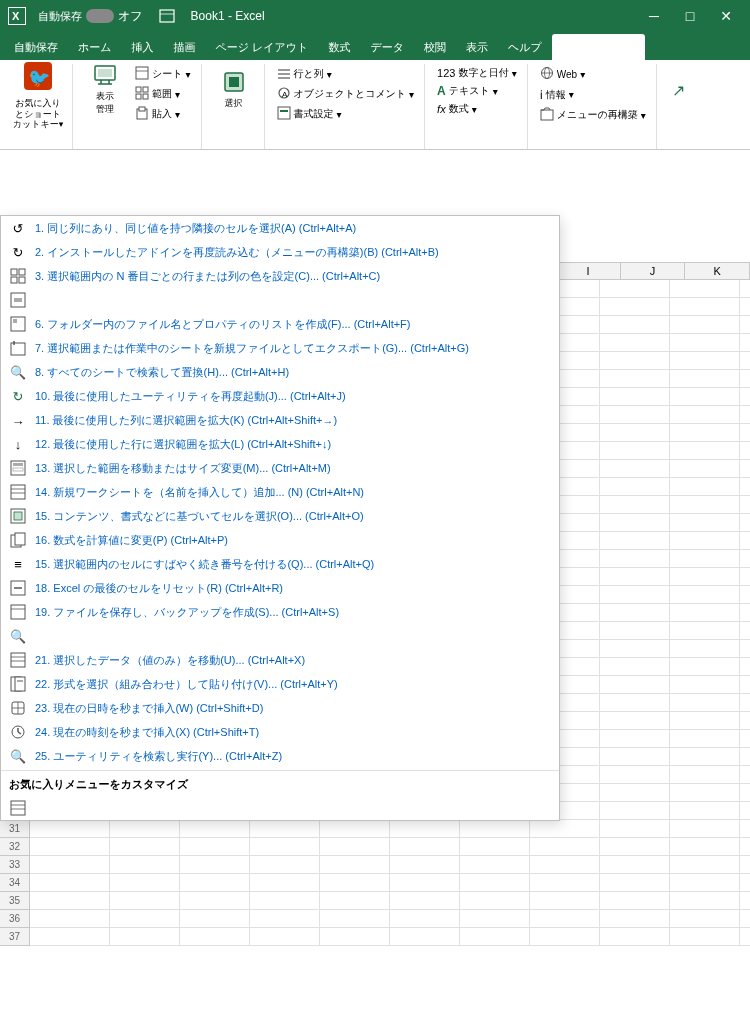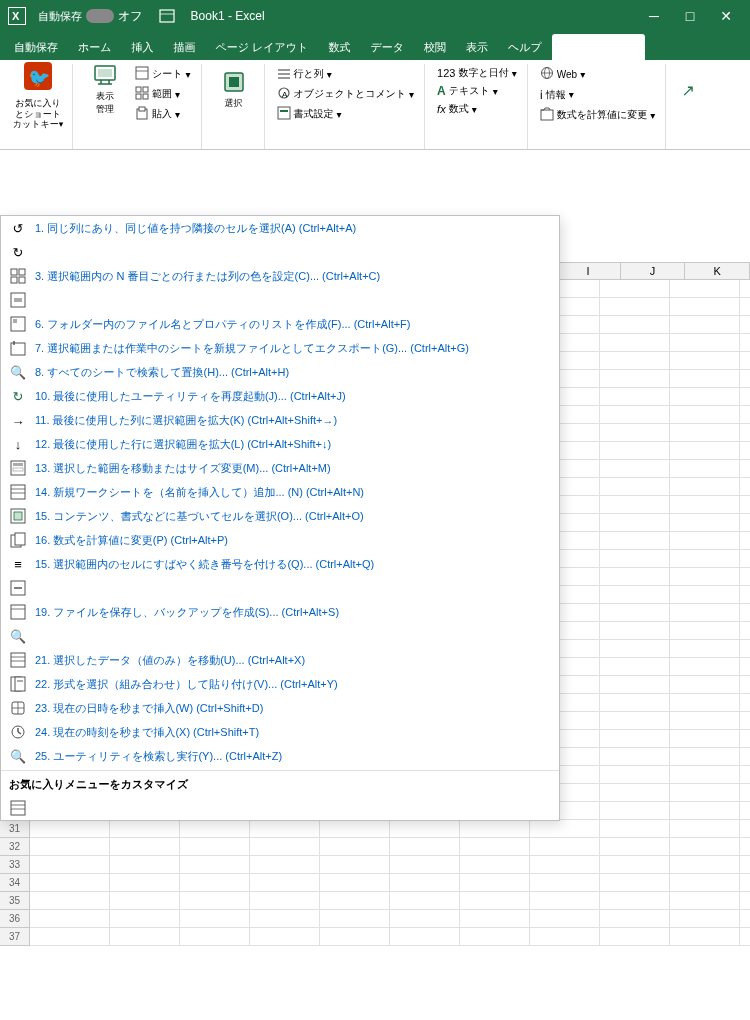--- a/index.html
+++ b/index.html
@@ -472,21 +472,21 @@
           <span>情報</span>
             <span>▾</span>
         </div>
         <div class="ribbon-btn-small">
           <span>
             <svg width="14" height="14" viewBox="0 0 14 14">
                 <rect x="1" y="3" width="12" height="10" fill="none" stroke="#555" stroke-width="1"></rect>
                 <polyline points="1,3 4,3 5,1 9,1 10,3" fill="none" stroke="#555" stroke-width="1"></polyline>
               </svg>
           </span>
-          <span>数式を計算値に変更</span>
+          <span>メニューの再構築</span>
             <span>▾</span>
         </div>
       </div>
     </div>
   </div>
 
   <div class="ribbon-group" style="border-right:none;">
     <div class="ribbon-group-content">
       <div class="ribbon-btn-large" style="width:28px; height:52px;">
         <span style="font-size:16px; color:#1e7145;">↗</span>
@@ -494,20 +494,21 @@
     </div>
   </div>
 
   <div class="dropdown-overlay">
     <div class="dropdown-item">
       <span class="item-icon">↺</span>
       <span class="item-text">1. 同じ列にあり、同じ値を持つ隣接のセルを選択(A) (Ctrl+Alt+A)</span>
     </div>
     <div class="dropdown-item">
       <span class="item-icon">↻</span>
+      <span class="item-text">2. インストールしたアドインを再度読み込む（メニューの再構築)(B) (Ctrl+Alt+B)</span>
     </div>
     <div class="dropdown-item">
       <span class="item-icon">
         <svg width="16" height="16" viewBox="0 0 16 16">
             <rect x="1" y="1" width="6" height="6" fill="none" stroke="#555" stroke-width="1"></rect>
             <rect x="9" y="1" width="6" height="6" fill="none" stroke="#555" stroke-width="1"></rect>
             <rect x="1" y="9" width="6" height="6" fill="none" stroke="#555" stroke-width="1"></rect>
             <rect x="9" y="9" width="6" height="6" fill="none" stroke="#555" stroke-width="1"></rect>
           </svg>
       </span>
@@ -597,20 +598,21 @@
       <span class="item-icon">≡</span>
       <span class="item-text">15. 選択範囲内のセルにすばやく続き番号を付ける(Q)... (Ctrl+Alt+Q)</span>
     </div>
     <div class="dropdown-item">
       <span class="item-icon">
         <svg width="16" height="16" viewBox="0 0 16 16">
             <rect x="1" y="1" width="14" height="14" fill="none" stroke="#555" stroke-width="1"></rect>
             <line x1="4" y1="8" x2="12" y2="8" stroke="#555" stroke-width="1.5"></line>
           </svg>
       </span>
+      <span class="item-text">18. Excel の最後のセルをリセット(R) (Ctrl+Alt+R)</span>
     </div>
     <div class="dropdown-item">
       <span class="item-icon">
         <svg width="16" height="16" viewBox="0 0 16 16">
             <rect x="1" y="1" width="14" height="14" fill="none" stroke="#555" stroke-width="1"></rect>
             <line x1="1" y1="5" x2="15" y2="5" stroke="#555" stroke-width="0.8"></line>
           </svg>
       </span>
       <span class="item-text">19. ファイルを保存し、バックアップを作成(S)... (Ctrl+Alt+S)</span>
     </div>

